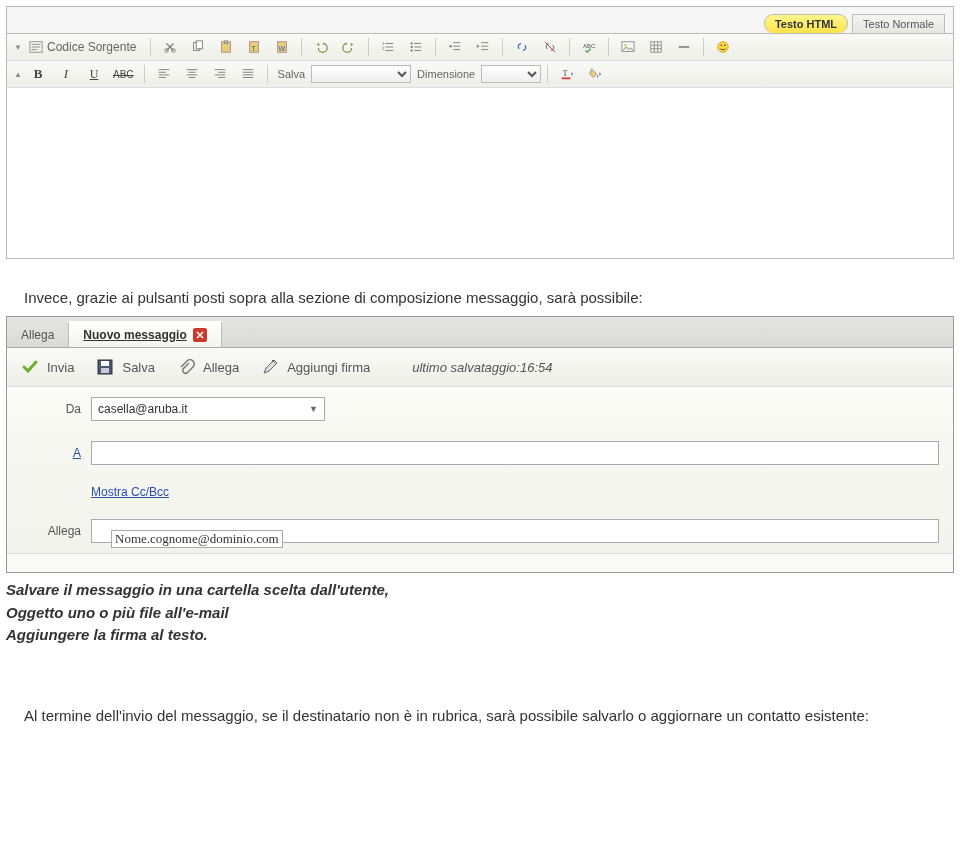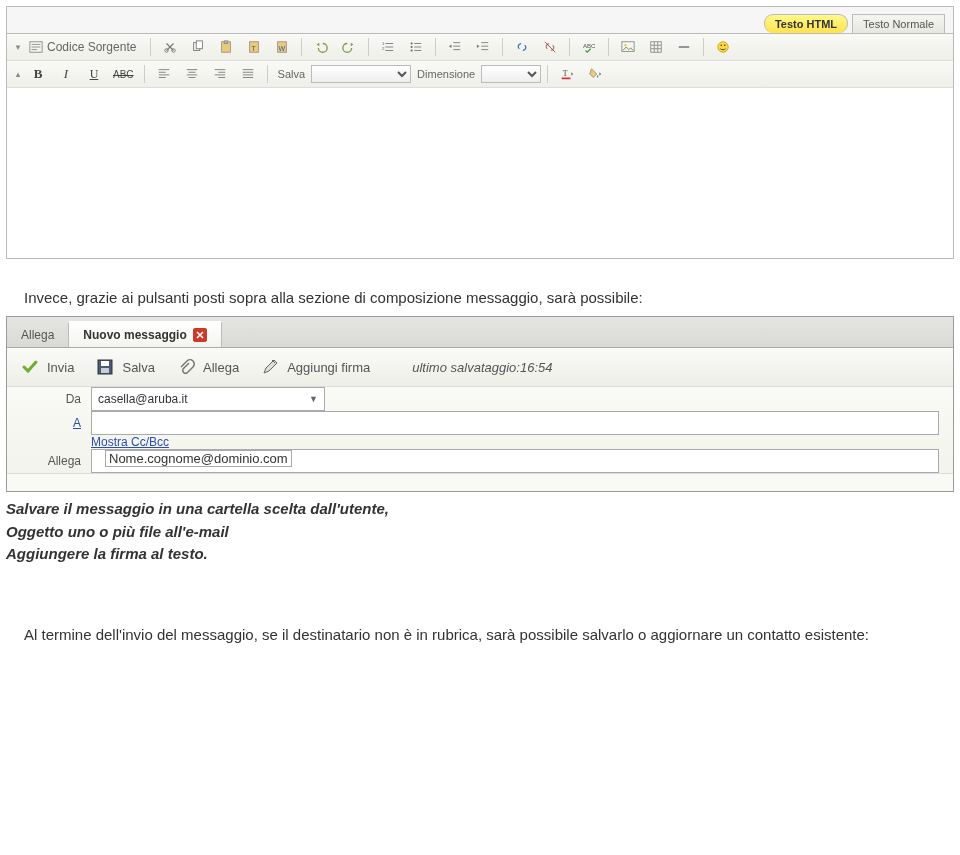--- a/index.html
+++ b/index.html
@@ -129,20 +129,21 @@
     display:flex;
     align-items:center;
     gap:6px;
   }
   .cw-tab.active {
     background: linear-gradient(#fff,#f3f3ef);
     font-weight: bold;
     color:#333;
     border-top: 2px solid #fff;
     margin-top: 2px;
+    text-decoration: underline;
   }
   .close-x {
     background:#cc3a2d;
     color:#fff;
     width:14px;height:14px;
     display:inline-flex;align-items:center;justify-content:center;
     font-size:10px;
     border-radius:2px;
   }
   .cw-actions {
@@ -164,21 +165,21 @@
     color:#555;
     margin-left: 20px;
   }
   .cw-fields {
     background: linear-gradient(#fafaf6,#f3f3ed);
     border-bottom:1px solid #ddd;
   }
   .field-row {
     display:flex;
     align-items:center;
-    padding: 0 14px;
+    padding: 10px 14px;
     gap: 10px;
     font-size: 12px;
   }
   .field-label {
     width: 60px;
     text-align: right;
     color:#555;
   }
   .link-label {
     color:#2a4db3;
@@ -206,23 +207,23 @@
     border:1px solid #aaa;
     background:#fff;
   }
   .cw-long-field {
     position:relative;
   }
 
   
   .overlay-text {
     position: relative;
-    left: 98px;
+    left: 104px;
     top: -24px;
-    font-family: Liberation Sans, sans-serif;
+    font-family: Liberation Serif, serif;
     font-size: 13px;
     color:#333;
     background:#fff;
     padding:0 3px;
     border:1px solid #aaa;
     width: fit-content;
   }
 
   
   .ital-block {

